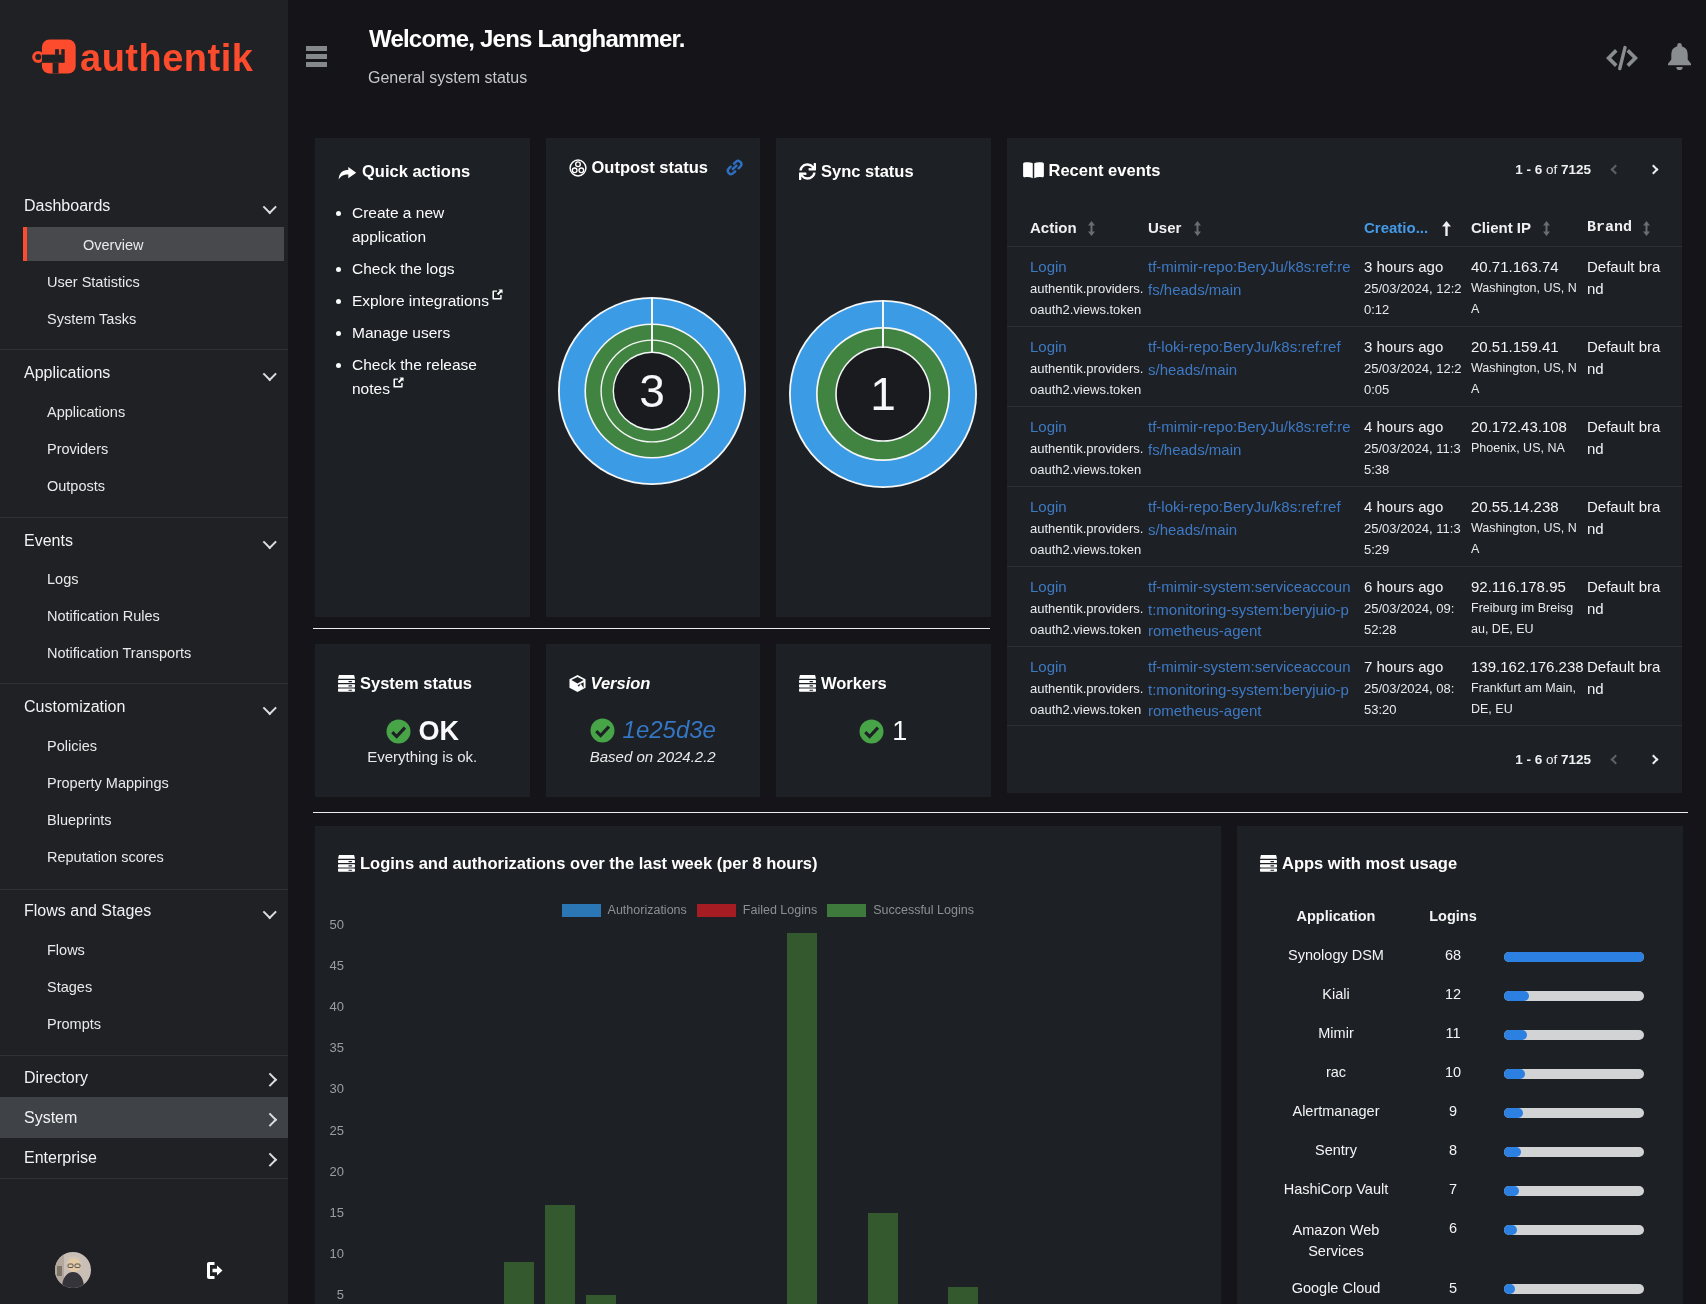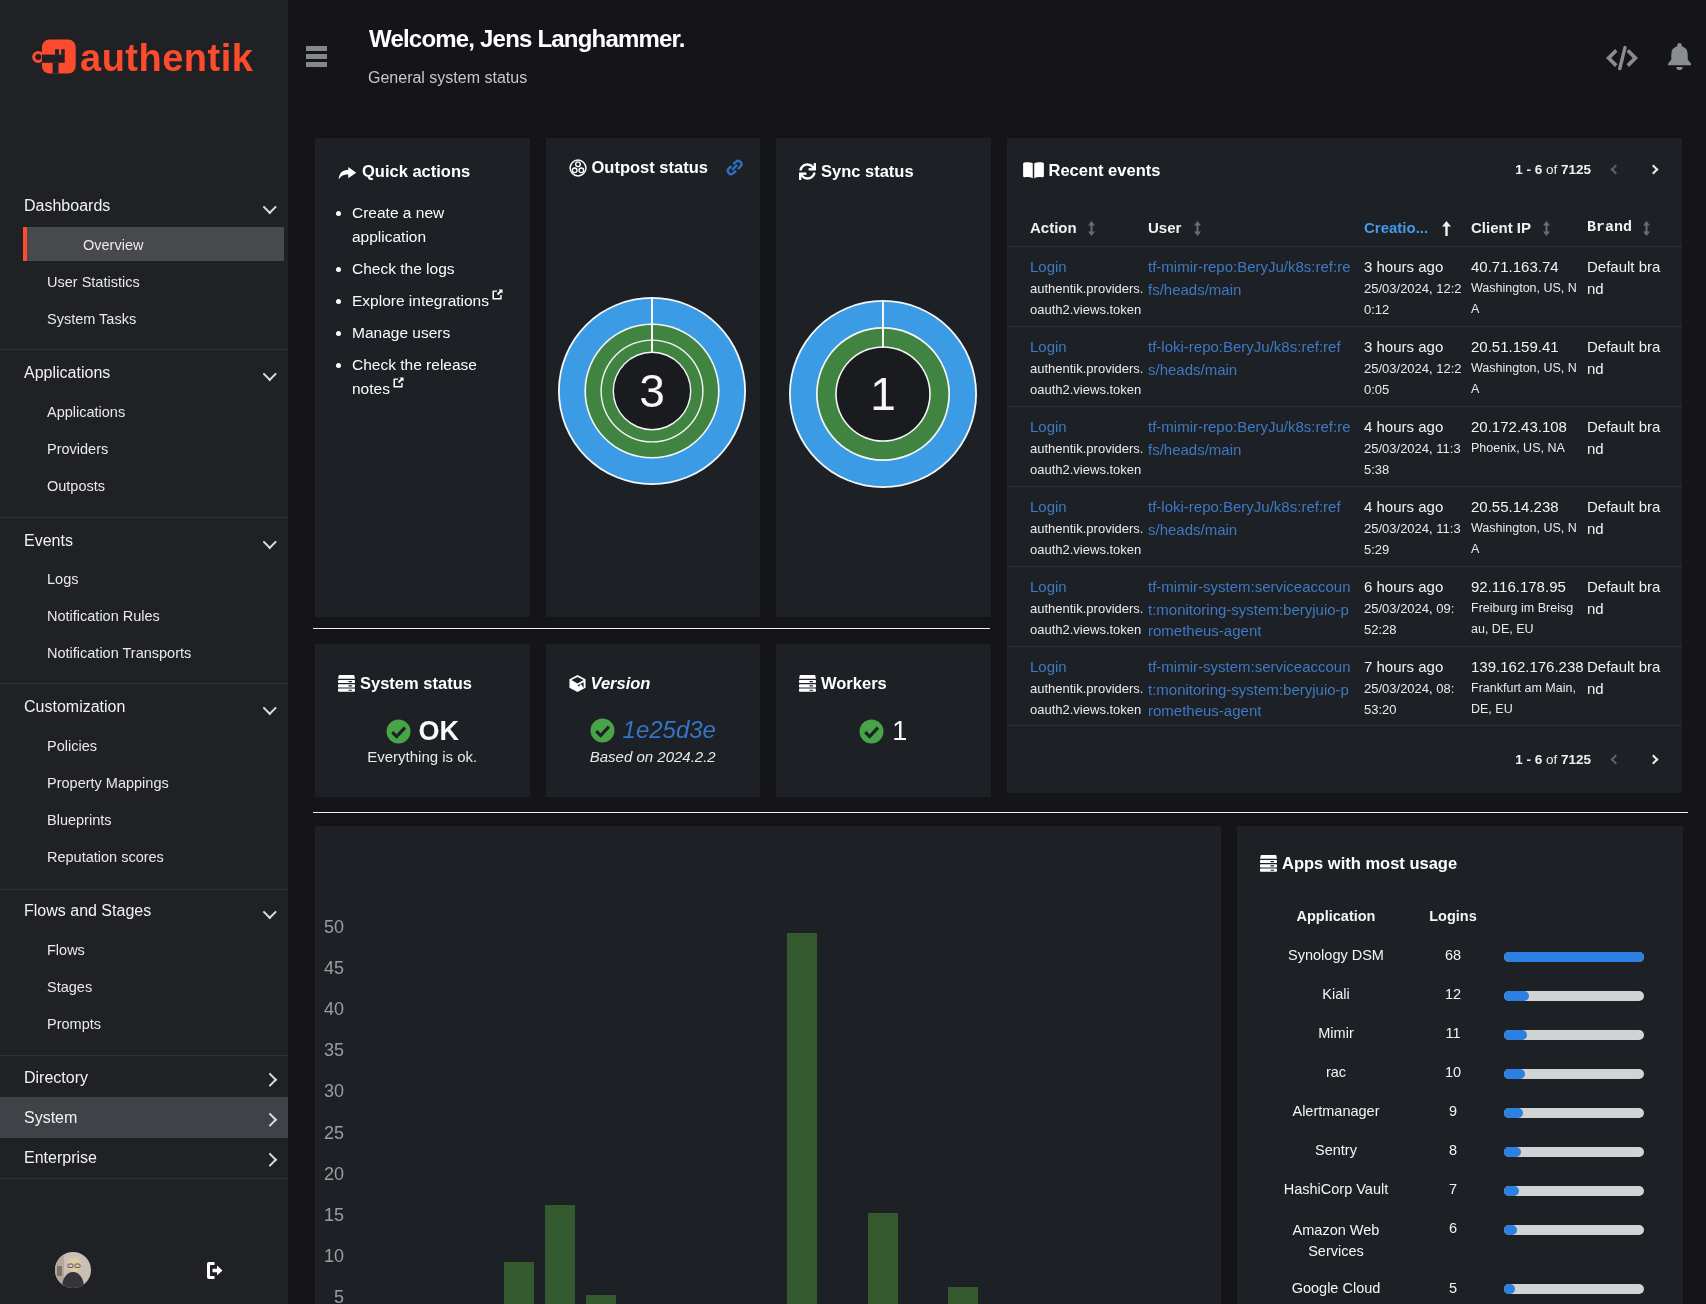--- a/index.html
+++ b/index.html
@@ -31,21 +31,21 @@
 .erow .c5{position:absolute;left:580.5px;top:0;width:90px;height:100%;}
 .l1{position:absolute;top:11px;font-size:15px;color:#f2f2f4;white-space:nowrap;}
 .l2{position:absolute;top:34px;font-size:13px;color:#eaeaec;white-space:nowrap;}
 .l3{position:absolute;top:55px;font-size:13px;color:#eaeaec;white-space:nowrap;}
 .l2b{position:absolute;top:33px;font-size:15px;color:#f2f2f4;}
 .sm{font-size:12.5px !important;}
 .lk{color:#3e79c4 !important;}
 .lk2{color:#3e79c4 !important;font-size:15px !important;}
 .okrow{position:absolute;left:0;width:100%;display:flex;align-items:center;justify-content:center;gap:8px;}
 .cap{position:absolute;left:0;width:100%;text-align:center;font-size:15px;color:#e9e9eb;}
-.ylab{position:absolute;width:29px;text-align:right;font-size:18px;color:#9b9ea1;}
+.ylab{position:absolute;width:29px;text-align:right;font-size:13px;color:#9b9ea1;}
 .bar{position:absolute;width:30px;background:#35592f;}
 .an{position:absolute;left:0;width:198px;text-align:center;font-size:14.5px;color:#f4f4f6;}
 .av{position:absolute;left:196px;width:40px;text-align:center;font-size:14.5px;color:#f4f4f6;}
 .abar{position:absolute;left:267px;width:140px;height:10px;background:#d2d3d5;border-radius:5px;}
 .abar span{display:block;height:10px;background:#2b80e2;border-radius:5px;}
 </style>
 </head>
 <body>
 <div id="page">
   <div id="sidebar">
@@ -471,20 +471,38 @@
       <div class="okrow" style="top:72px;">
           <svg width="25" height="25" viewBox="0 0 24 24">
             <circle cx="12" cy="12" r="11.5" fill="#47a447"></circle>
             <path d="M6 12.7 l4.2 4.2 L18.2 8.3" fill="none" stroke="#1d2024" stroke-width="3"></path>
           </svg>
           <span style="font-size:27px;color:#fafafc;">1</span>
         </div>
     </div>
 
     <div class="card" id="chart" style="left:315px;top:826px;width:905.5px;height:478px;">
+      <div class="ct" style="top:28px;"><svg width="17" height="17" viewBox="0 0 18 18">
+            <g fill="#fff">
+              <path d="M1 0 h16 l1 4 H0 z"></path>
+              <rect x="0" y="5.2" width="18" height="3.4" rx="0.8"></rect>
+              <rect x="0" y="9.8" width="18" height="3.4" rx="0.8"></rect>
+              <rect x="0" y="14.4" width="18" height="3.4" rx="0.8"></rect>
+            </g>
+            <g fill="#1d2024">
+              <rect x="11" y="6.3" width="4" height="1.3" rx="0.6"></rect>
+              <rect x="11" y="10.9" width="4" height="1.3" rx="0.6"></rect>
+              <rect x="11" y="15.5" width="4" height="1.3" rx="0.6"></rect>
+            </g>
+          </svg>Logins and authorizations over the last week (per 8 hours)</div>
+      <div style="position:absolute;left:0;top:77px;width:100%;display:flex;justify-content:center;align-items:center;gap:10px;font-size:12.5px;color:#8d9093;white-space:nowrap;">
+        <span style="display:flex;align-items:center;gap:7px;"><span style="width:39px;height:13px;background:#2b77b5;"></span>Authorizations</span>
+        <span style="display:flex;align-items:center;gap:7px;"><span style="width:39px;height:13px;background:#a51d23;"></span>Failed Logins</span>
+        <span style="display:flex;align-items:center;gap:7px;"><span style="width:39px;height:13px;background:#3d7a3b;"></span>Successful Logins</span>
+      </div>
       <div class="ylab" style="top:91px;">50</div>
       <div class="ylab" style="top:132px;">45</div>
       <div class="ylab" style="top:173px;">40</div>
       <div class="ylab" style="top:214px;">35</div>
       <div class="ylab" style="top:255px;">30</div>
       <div class="ylab" style="top:296.5px;">25</div>
       <div class="ylab" style="top:337.6px;">20</div>
       <div class="ylab" style="top:378.7px;">15</div>
       <div class="ylab" style="top:419.8px;">10</div>
       <div class="ylab" style="top:461px;">5</div>

